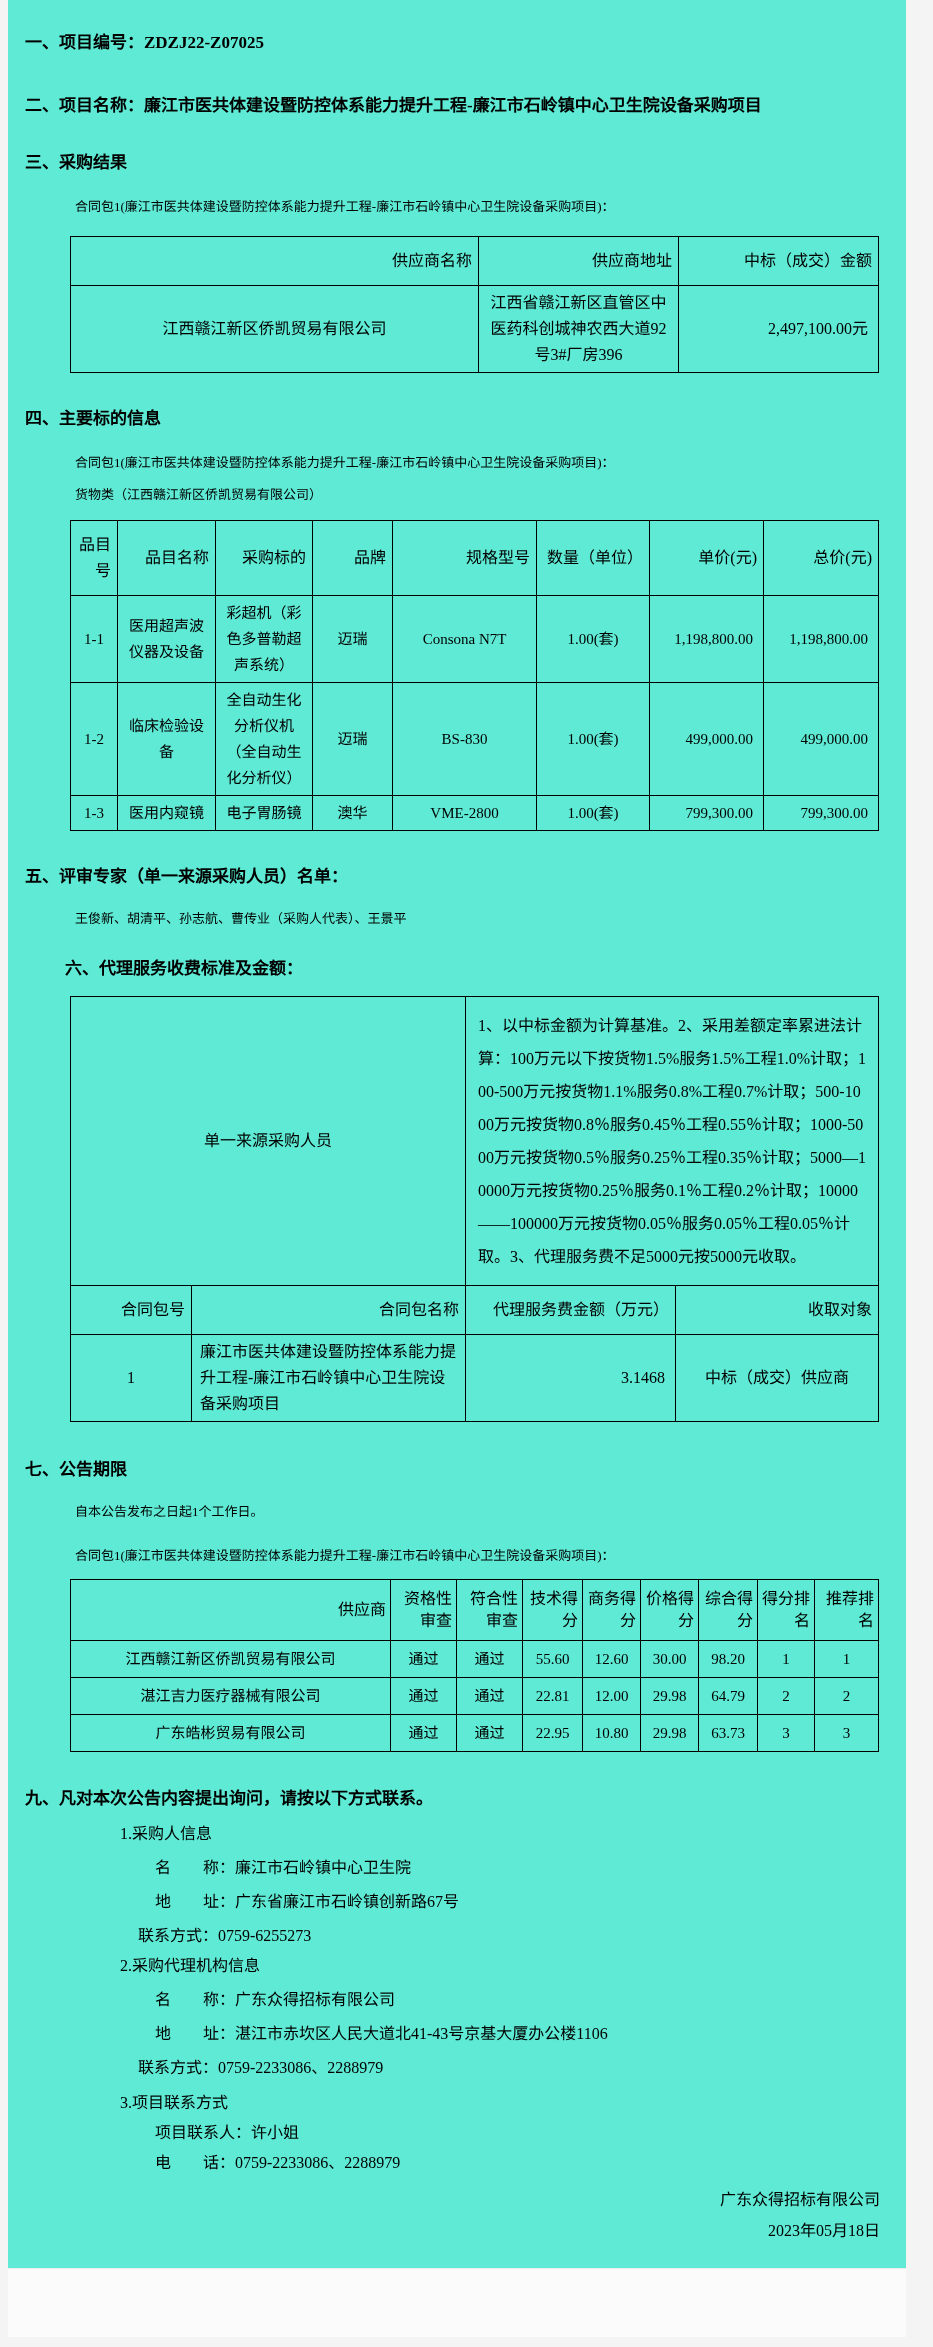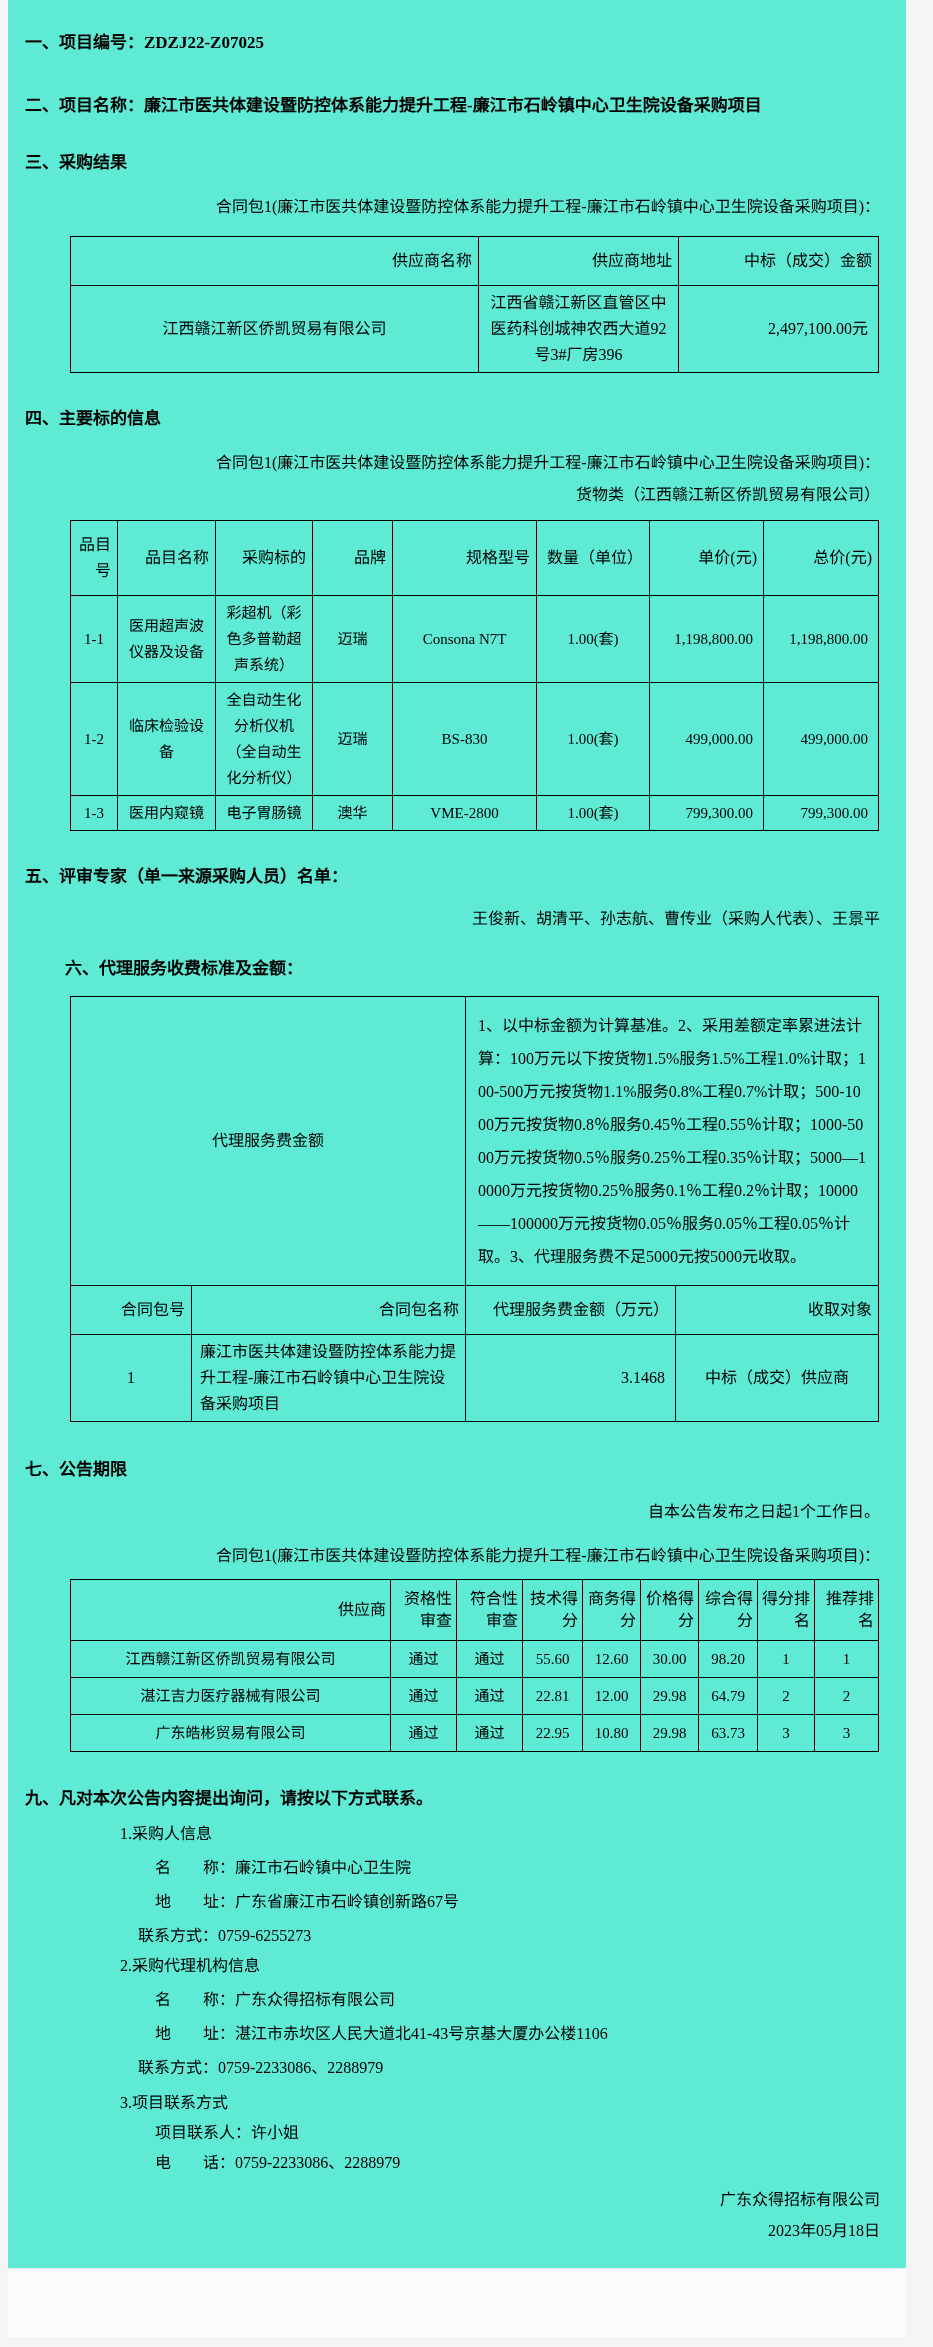--- a/index.html
+++ b/index.html
@@ -20,24 +20,23 @@
     padding: 30px 26px 0 17px;
     overflow: hidden;
   }
   .sec-h {
     font-size: 17px;
     font-weight: 700;
     line-height: 26px;
   }
   .mt-63 { margin-top: 37px; }
   .indent-p {
-    font-size: 16px;
+    font-size: 13px;
     line-height: 26px;
     margin: 18px 0 0 50px;
-    text-align: right;
   }
   table {
     border-collapse: collapse;
     table-layout: fixed;
     width: 808px;
     margin: 16px 0 0 45px;
   }
   th, td {
     border: 1px solid #000;
     font-size: 16px;
@@ -172,21 +171,21 @@
 
   <table style="margin-top:14px;">
     <colgroup>
         <col style="width:121px">
         <col style="width:274px">
         <col style="width:210px">
         <col style="width:203px">
       </colgroup>
     <tbody>
         <tr>
-      <td colspan="2" class="fee-label">代理服务费金额</td>
+      <td colspan="2" class="fee-label">单一来源采购人员</td>
       <td colspan="2" class="fee-text">1、以中标金额为计算基准。2、采用差额定率累进法计算：100万元以下按货物1.5%服务1.5%工程1.0%计取；100-500万元按货物1.1%服务0.8%工程0.7%计取；500-1000万元按货物0.8％服务0.45％工程0.55％计取；1000-5000万元按货物0.5％服务0.25％工程0.35％计取；5000—10000万元按货物0.25％服务0.1％工程0.2％计取；10000——100000万元按货物0.05％服务0.05％工程0.05％计取。3、代理服务费不足5000元按5000元收取。</td>
     </tr>
     <tr>
       <th>合同包号</th>
       <th>合同包名称</th>
       <th>代理服务费金额（万元）</th>
       <th>收取对象</th>
     </tr>
     <tr>
       <td>1</td>

